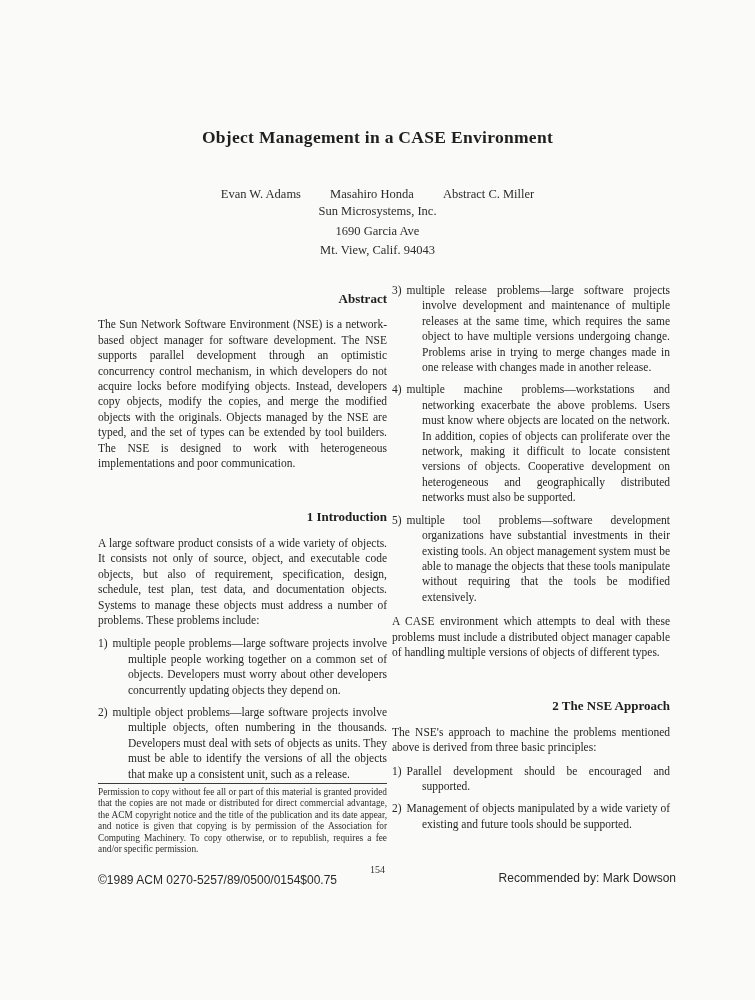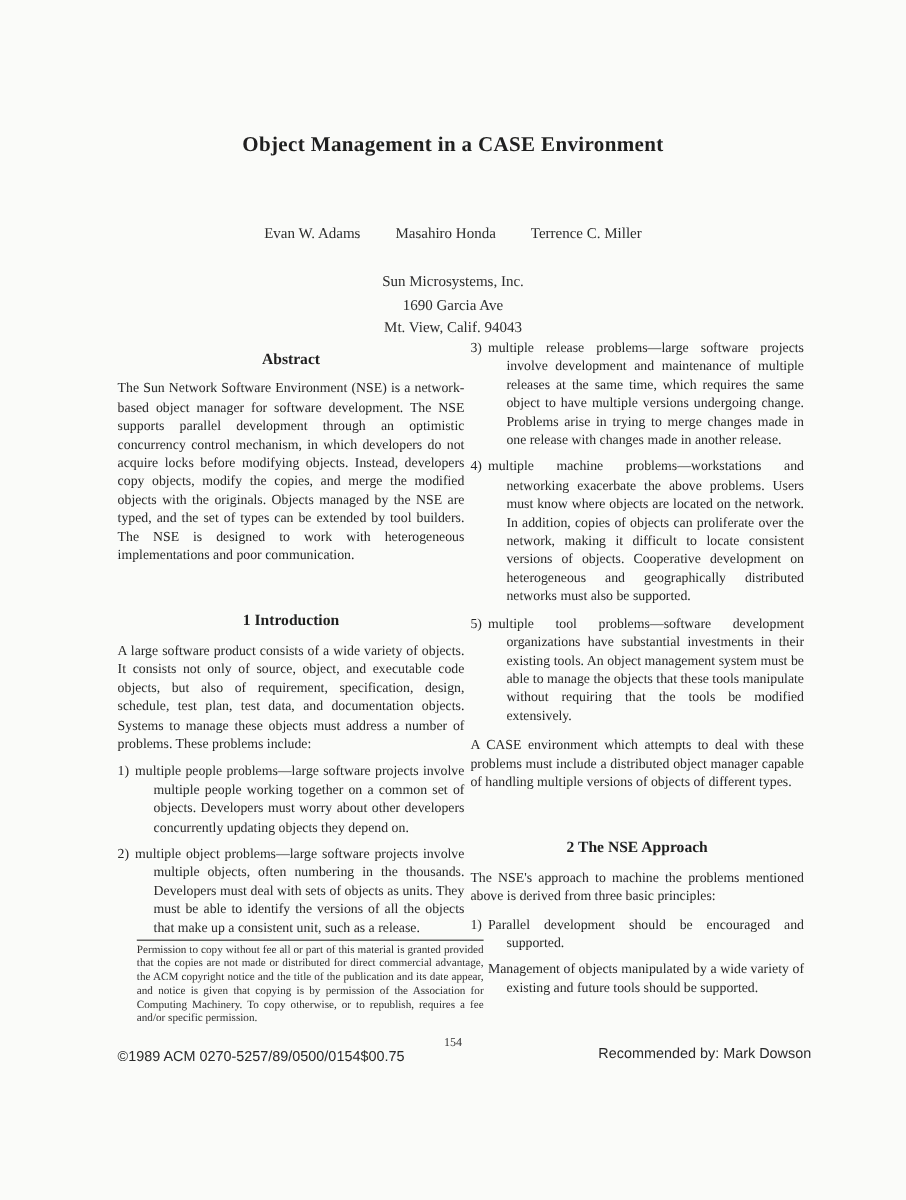--- a/index.html
+++ b/index.html
@@ -10,21 +10,21 @@
     width: 755px;
     height: 1000px;
     background: #fafbf9;
     font-family: "Liberation Serif", serif;
     color: #262626;
     position: relative;
     overflow: hidden;
   }
   .page-title {
     position: absolute;
-    top: 110px;
+    top: 127px;
     left: 0;
     width: 100%;
     text-align: center;
     font-size: 17.5px;
     font-weight: bold;
     letter-spacing: 0.3px;
     color: #1f1f1f;
   }
   .authors-row {
     position: absolute;
@@ -41,21 +41,20 @@
   }
   .affiliation-block {
     position: absolute;
     top: 202px;
     left: 0;
     width: 100%;
     text-align: center;
     font-size: 12.5px;
     line-height: 19.5px;
     color: #2c2c2c;
-    margin-top: 23px;
   }
   .col {
     position: absolute;
     font-size: 11.5px;
     line-height: 15.4px;
     text-align: justify;
     color: #262626;
   }
   .col-left {
     left: 98px;
@@ -63,21 +62,21 @@
     width: 289px;
   }
   .col-right {
     left: 392px;
     top: 283px;
     width: 278px;
   }
   .sec-head {
     font-size: 13px;
     font-weight: bold;
-    text-align: center;
+    text-align: right;
     margin: 0 0 11px 0;
     color: #1f1f1f;
   }
   .sec-head.spaced {
     margin-top: 38px;
   }
   .para {
     margin: 0 0 8px 0;
   }
   .num-list {
@@ -96,21 +95,20 @@
     left: 98px;
     top: 783px;
     width: 289px;
     font-size: 9.3px;
     line-height: 11.4px;
     text-align: justify;
     border-top: 1.2px solid #3a3a3a;
     padding-top: 3px;
     background: #fafbf9;
     color: #2e2e2e;
-    margin-left: 16px;
   }
   .copyright-line {
     position: absolute;
     left: 98px;
     top: 873px;
     font-family: "Liberation Sans", sans-serif;
     font-size: 12px;
     color: #2a2a2a;
     text-align: center;
   }
@@ -134,21 +132,21 @@
   }
 </style>
 </head>
 <body>
 
 <div class="page-title">Object Management in a CASE Environment</div>
 
 <div class="authors-row">
   <span>Evan W. Adams</span>
   <span>Masahiro Honda</span>
-  <span>Terrence C. Miller</span>
+  <span>Abstract C. Miller</span>
 </div>
 
 <div class="affiliation-block">
   <div>Sun Microsystems, Inc.</div>
   <div>1690 Garcia Ave</div>
   <div>Mt. View, Calif. 94043</div>
 </div>
 
 <div class="col col-left">
   <div class="sec-head">Abstract</div>

